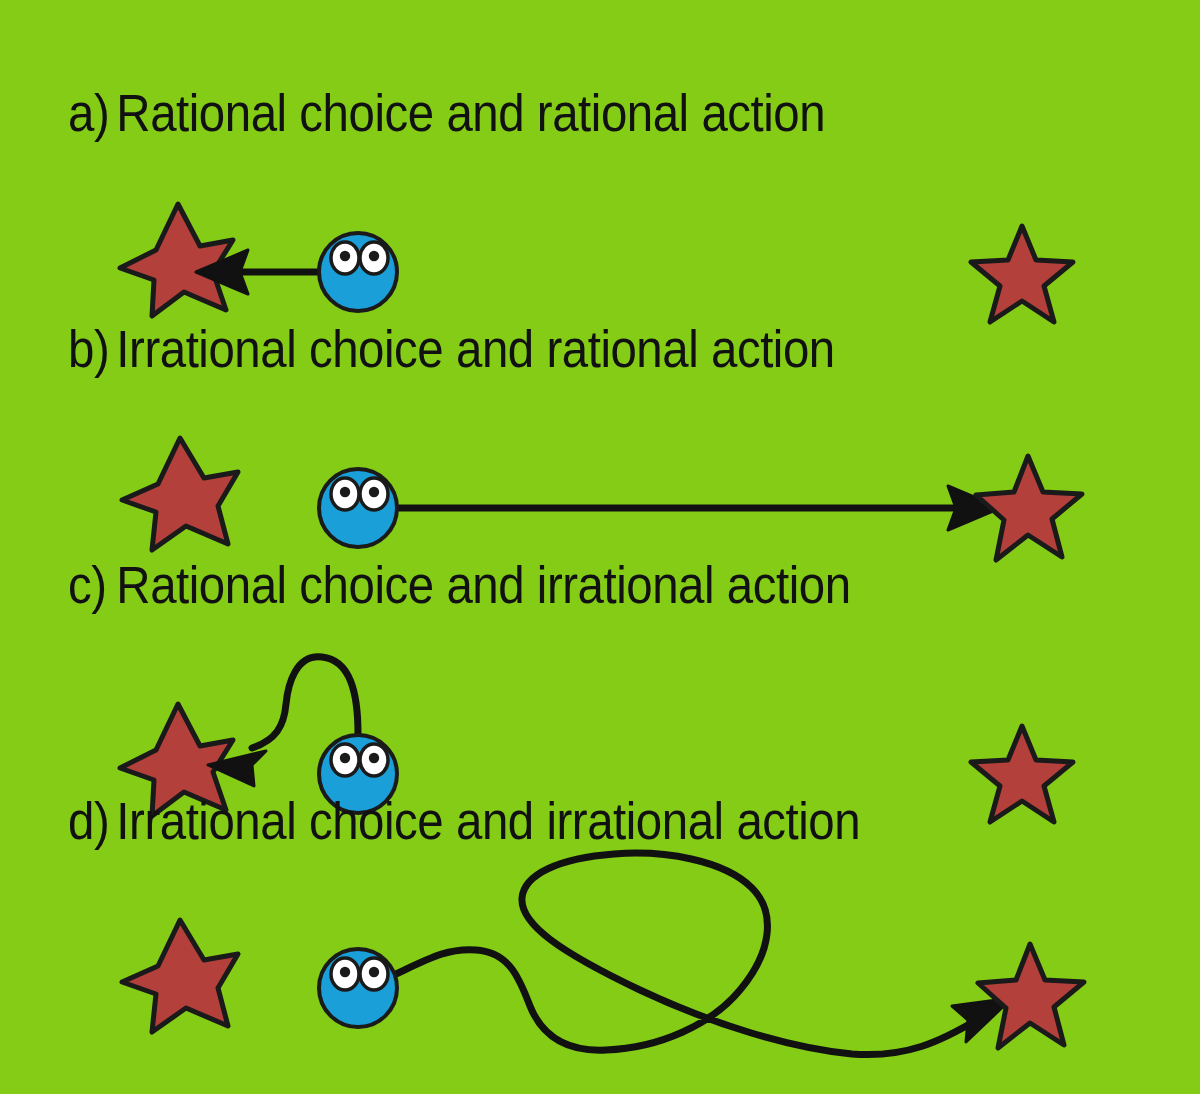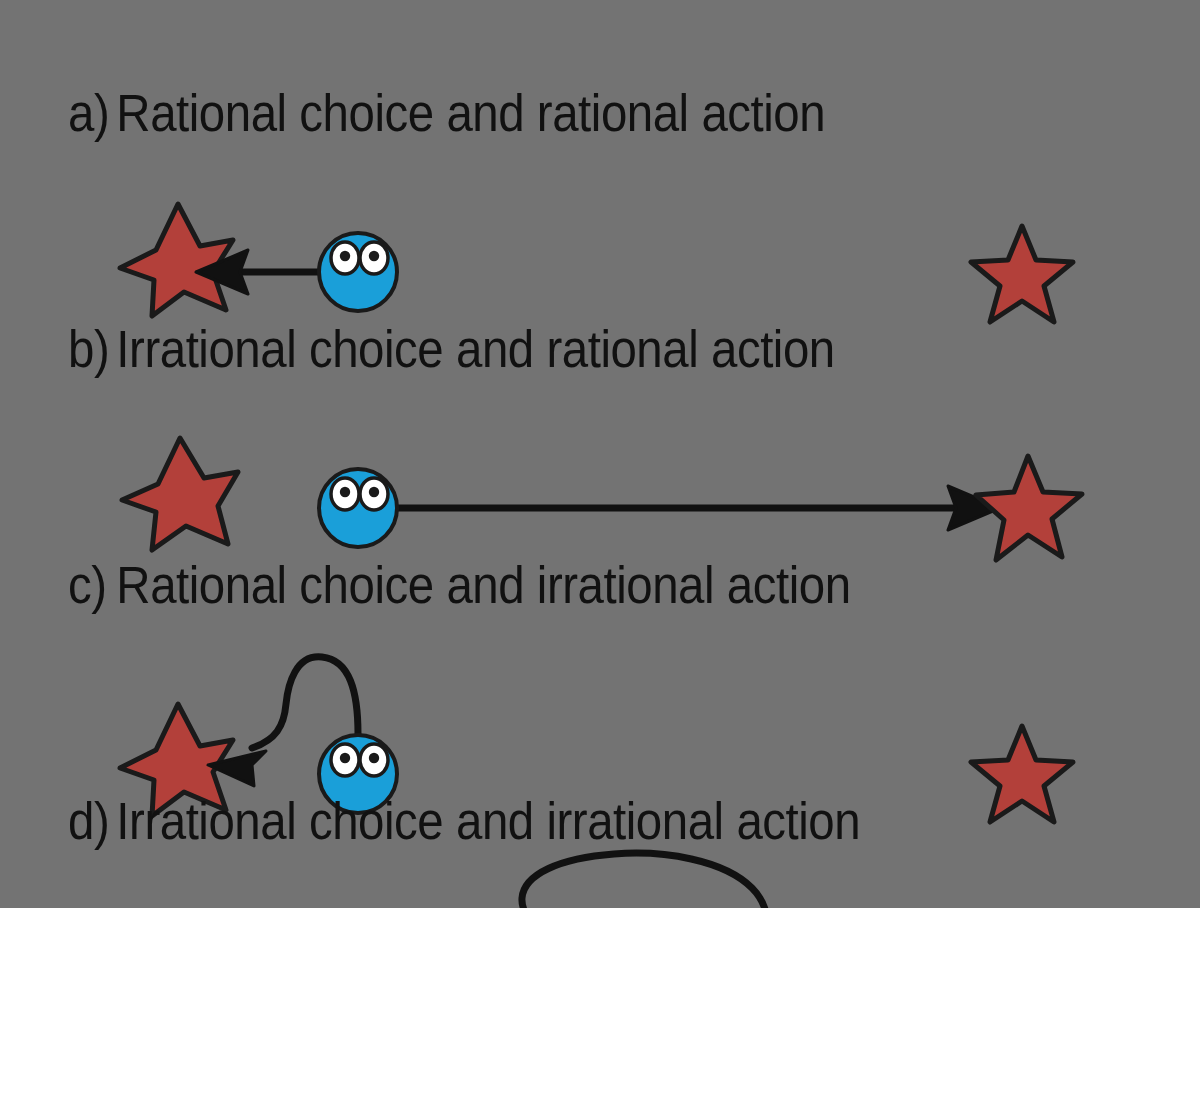--- a/index.html
+++ b/index.html
@@ -7,22 +7,22 @@
     margin: 0;
     padding: 0;
     background: #ffffff;
   }
   body {
     font-family: "Liberation Sans", sans-serif;
   }
   #figure {
     position: relative;
     width: 1200px;
-    height: 908px;
-    background: #737373;
+    height: 1094px;
+    background: #84cc16;
     overflow: hidden;
   }
   .panel {
     position: absolute;
     left: 0;
     width: 1200px;
   }
   .panel-label {
     position: absolute;
     left: 68px;

